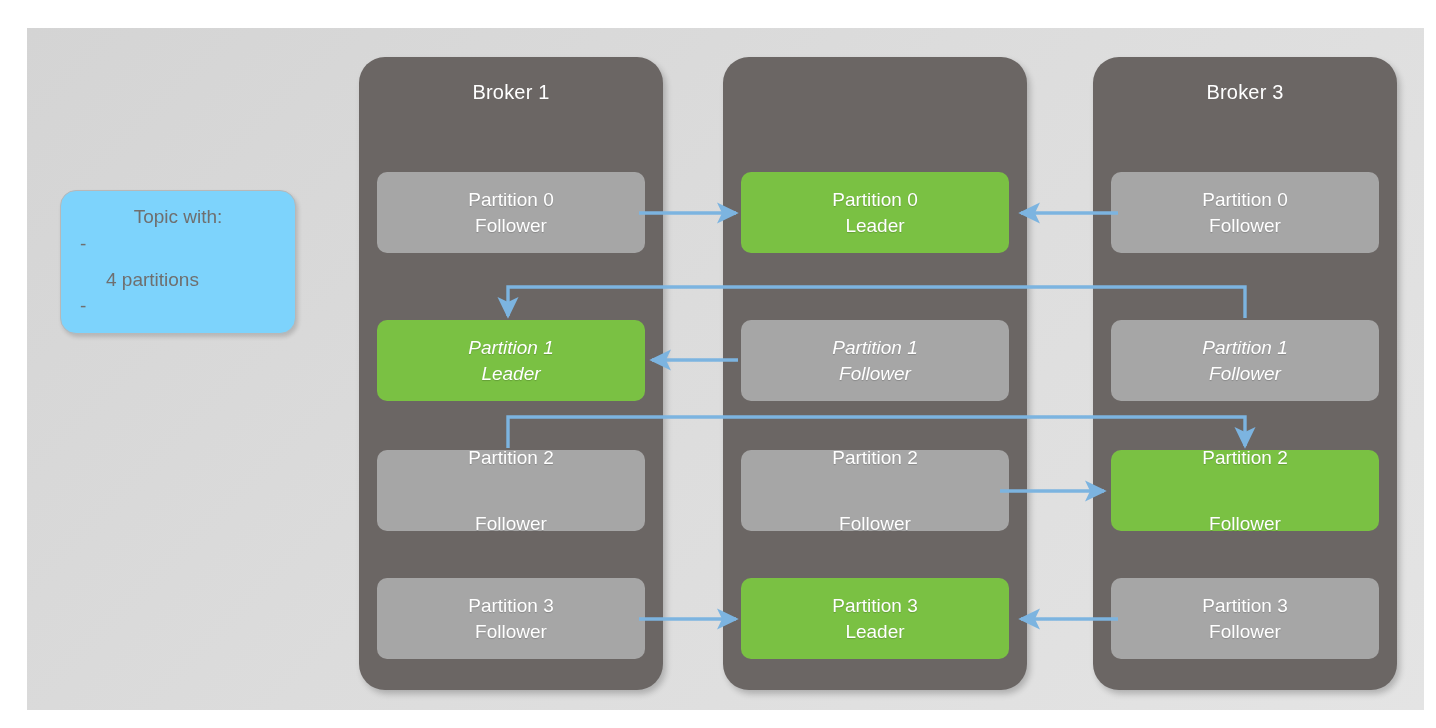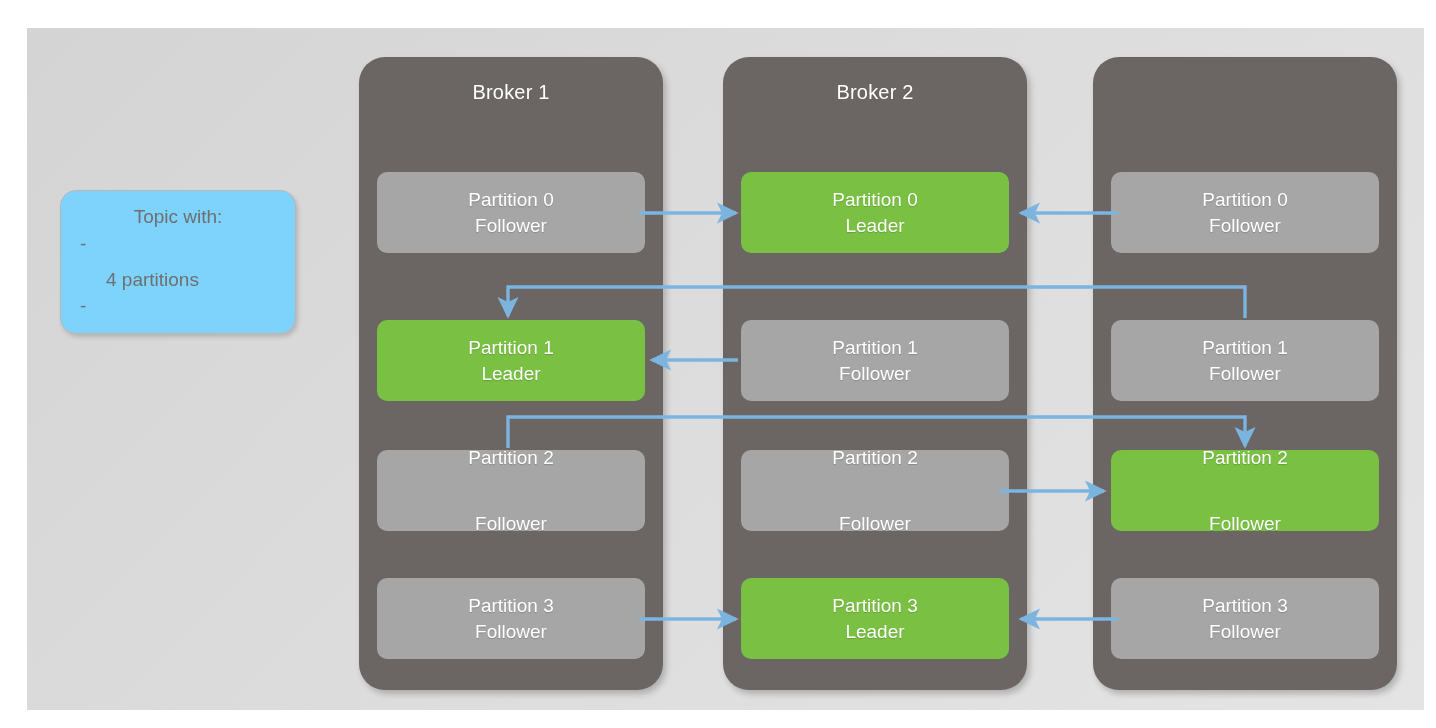--- a/index.html
+++ b/index.html
@@ -95,21 +95,21 @@
     align-items: center;
     justify-content: center;
     color: #ffffff;
     font-size: 19px;
     line-height: 1.32;
     text-shadow: 0 1px 1px rgba(0,0,0,0.18);
   }
   .partition.follower { background: #a6a6a6; }
   .partition.leader   { background: #7ac143; }
   .row-0 { top: 115px; }
-  .row-1 { top: 263px; }
+  .row-1 { top: 263px; font-style: italic; }
   .row-2 { top: 393px; gap: 40px; }
   .row-3 { top: 521px; text-align: right; }
 
   
   #arrows {
     position: absolute;
     left: 0;
     top: 0;
     width: 1436px;
     height: 728px;
@@ -147,40 +147,40 @@
       <span>Partition 2</span>
       <span>Follower</span>
     </div>
     <div class="partition follower row-3">
       <span>Partition 3</span>
       <span>Follower</span>
     </div>
   </div>
 
   <div class="broker" id="broker-2">
-    <div class="broker-title">Broker 2</div>
     <div class="partition leader row-0">
       <span>Partition 0</span>
       <span>Leader</span>
     </div>
     <div class="partition follower row-1">
       <span>Partition 1</span>
       <span>Follower</span>
     </div>
     <div class="partition follower row-2">
       <span>Partition 2</span>
       <span>Follower</span>
     </div>
     <div class="partition leader row-3">
       <span>Partition 3</span>
       <span>Leader</span>
     </div>
   </div>
 
   <div class="broker" id="broker-3">
+    <div class="broker-title">Broker 3</div>
     <div class="partition follower row-0">
       <span>Partition 0</span>
       <span>Follower</span>
     </div>
     <div class="partition follower row-1">
       <span>Partition 1</span>
       <span>Follower</span>
     </div>
     <div class="partition leader row-2">
       <span>Partition 2</span>

